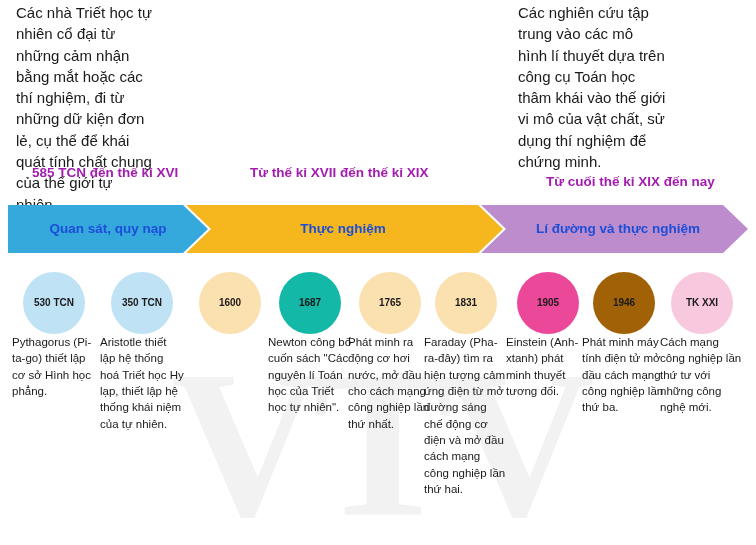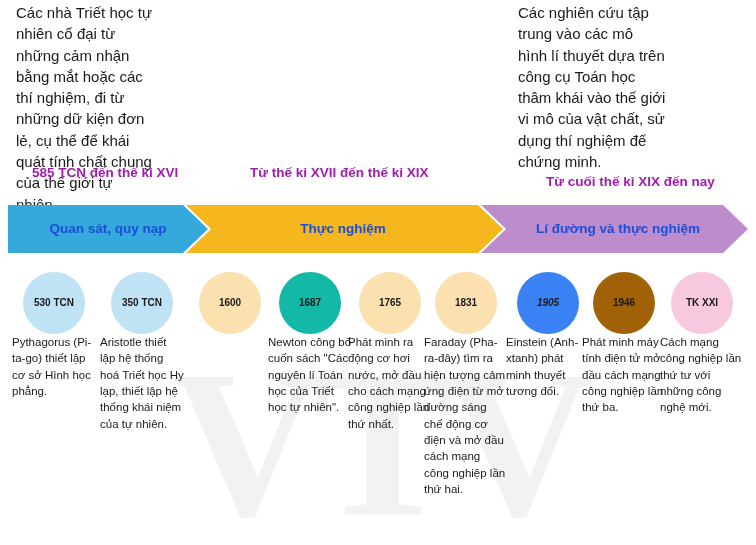--- a/index.html
+++ b/index.html
@@ -167,21 +167,21 @@
     <div class="circle" style="background:#fbe0b0;">1765</div>
     <div class="caption">Phát minh ra động cơ hơi nước, mở đầu cho cách mạng công nghiệp lần thứ nhất.</div>
   </div>
 
   <div class="item" style="left:420px; top:272px;">
     <div class="circle" style="background:#fbe0b0;">1831</div>
     <div class="caption">Faraday (Pha-ra-đây) tìm ra hiện tượng cảm ứng điện từ mở đường sáng chế động cơ điện và mở đầu cách mạng công nghiệp lần thứ hai.</div>
   </div>
 
   <div class="item" style="left:502px; top:272px;">
-    <div class="circle" style="background:#3b82f6;font-style:italic;">1905</div>
+    <div class="circle" style="background:#ec4899;">1905</div>
     <div class="caption">Einstein (Anh-xtanh) phát minh thuyết tương đối.</div>
   </div>
 
   <div class="item" style="left:578px; top:272px;">
     <div class="circle" style="background:#a16207;">1946</div>
     <div class="caption">Phát minh máy tính điện tử mở đầu cách mạng công nghiệp lần thứ ba.</div>
   </div>
 
   <div class="item" style="left:656px; top:272px;">
     <div class="circle" style="background:#f7c8de;">TK XXI</div>

